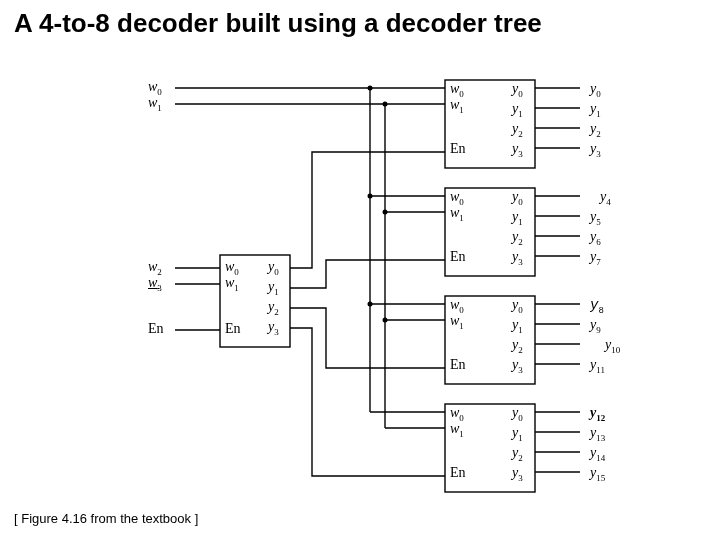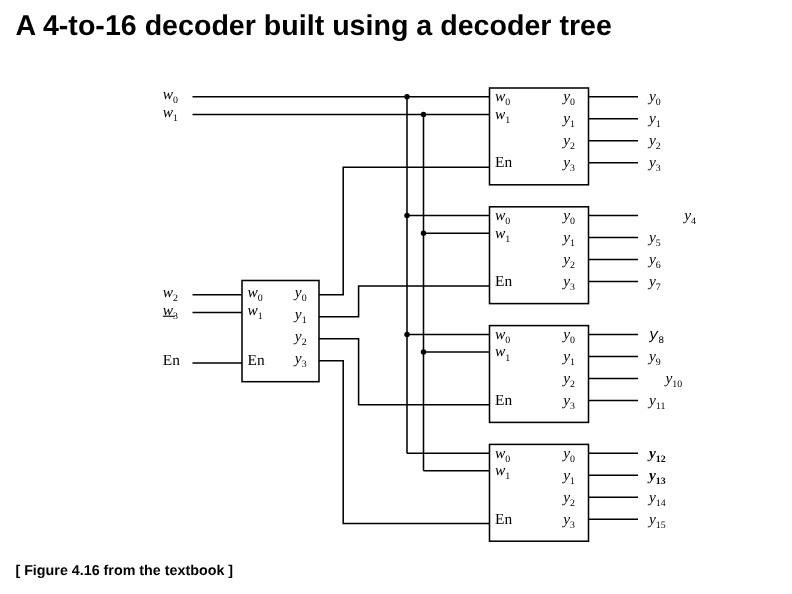--- a/index.html
+++ b/index.html
@@ -17,36 +17,35 @@
     top: 8px;
     left: 14px;
     font-size: 26px;
     font-weight: bold;
   }
   .caption {
     position: absolute;
     left: 14px;
     bottom: 14px;
     font-size: 13px;
-    font-weight: bold;
   }
   svg { position: absolute; top: 0; left: 0; }
   .lbl {
     position: absolute;
     font-size: 14px;
     font-style: italic;
     font-family: "Times New Roman", serif;
     line-height: 1;
   }
   .lbl sub { font-size: 9px; font-style: normal; vertical-align: sub; }
 </style>
 </head>
 <body>
 
-<div class="title">A 4-to-16 decoder built using a decoder tree</div>
+<div class="title">A 4-to-8 decoder built using a decoder tree</div>
 
 <svg width="720" height="540">
   <g stroke="#000" stroke-width="1.4" fill="none">
 
     <rect x="220" y="255" width="70" height="92" fill="#fff"></rect>
 
     <rect x="445" y="80" width="90" height="88" fill="#fff"></rect>
     <rect x="445" y="188" width="90" height="88" fill="#fff"></rect>
     <rect x="445" y="296" width="90" height="88" fill="#fff"></rect>
     <rect x="445" y="404" width="90" height="88" fill="#fff"></rect>
@@ -135,21 +134,21 @@
     <div class="lbl" style="left: 590px; top: 102px;">y<sub>1</sub></div>
     <div class="lbl" style="left: 590px; top: 122px;">y<sub>2</sub></div>
     <div class="lbl" style="left: 590px; top: 142px;">y<sub>3</sub></div>
     <div class="lbl" style="left: 450px; top: 190px;">w<sub>0</sub></div>
     <div class="lbl" style="left: 450px; top: 206px;">w<sub>1</sub></div>
     <div class="lbl" style="left: 450px; top: 250px; font-style: normal;">En</div>
     <div class="lbl" style="left: 512px; top: 190px;">y<sub>0</sub></div>
     <div class="lbl" style="left: 512px; top: 210px;">y<sub>1</sub></div>
     <div class="lbl" style="left: 512px; top: 230px;">y<sub>2</sub></div>
     <div class="lbl" style="left: 512px; top: 250px;">y<sub>3</sub></div>
-    <div class="lbl" style="left: 622px; top: 190px;">y<sub>4</sub></div>
+    <div class="lbl" style="left: 600px; top: 190px;">y<sub>4</sub></div>
     <div class="lbl" style="left: 590px; top: 210px;">y<sub>5</sub></div>
     <div class="lbl" style="left: 590px; top: 230px;">y<sub>6</sub></div>
     <div class="lbl" style="left: 590px; top: 250px;">y<sub>7</sub></div>
     <div class="lbl" style="left: 450px; top: 298px;">w<sub>0</sub></div>
     <div class="lbl" style="left: 450px; top: 314px;">w<sub>1</sub></div>
     <div class="lbl" style="left: 450px; top: 358px; font-style: normal;">En</div>
     <div class="lbl" style="left: 512px; top: 298px;">y<sub>0</sub></div>
     <div class="lbl" style="left: 512px; top: 318px;">y<sub>1</sub></div>
     <div class="lbl" style="left: 512px; top: 338px;">y<sub>2</sub></div>
     <div class="lbl" style="left: 512px; top: 358px;">y<sub>3</sub></div>
@@ -158,18 +157,18 @@
     <div class="lbl" style="left: 605px; top: 338px; text-align: right;">y<sub>10</sub></div>
     <div class="lbl" style="left: 590px; top: 358px;">y<sub>11</sub></div>
     <div class="lbl" style="left: 450px; top: 406px;">w<sub>0</sub></div>
     <div class="lbl" style="left: 450px; top: 422px;">w<sub>1</sub></div>
     <div class="lbl" style="left: 450px; top: 466px; font-style: normal;">En</div>
     <div class="lbl" style="left: 512px; top: 406px;">y<sub>0</sub></div>
     <div class="lbl" style="left: 512px; top: 426px;">y<sub>1</sub></div>
     <div class="lbl" style="left: 512px; top: 446px;">y<sub>2</sub></div>
     <div class="lbl" style="left: 512px; top: 466px;">y<sub>3</sub></div>
     <div class="lbl" style="left: 590px; top: 406px; font-weight: bold;">y<sub>12</sub></div>
-    <div class="lbl" style="left: 590px; top: 426px; font-weight: bold;">y<sub>13</sub></div>
+    <div class="lbl" style="left: 590px; top: 426px;">y<sub>13</sub></div>
     <div class="lbl" style="left: 590px; top: 446px; text-align: right;">y<sub>14</sub></div>
     <div class="lbl" style="left: 590px; top: 466px; text-align: center;">y<sub>15</sub></div>
   </div>
 
 <div class="caption">[ Figure 4.16 from the textbook ]</div>
 
 </body></html>

